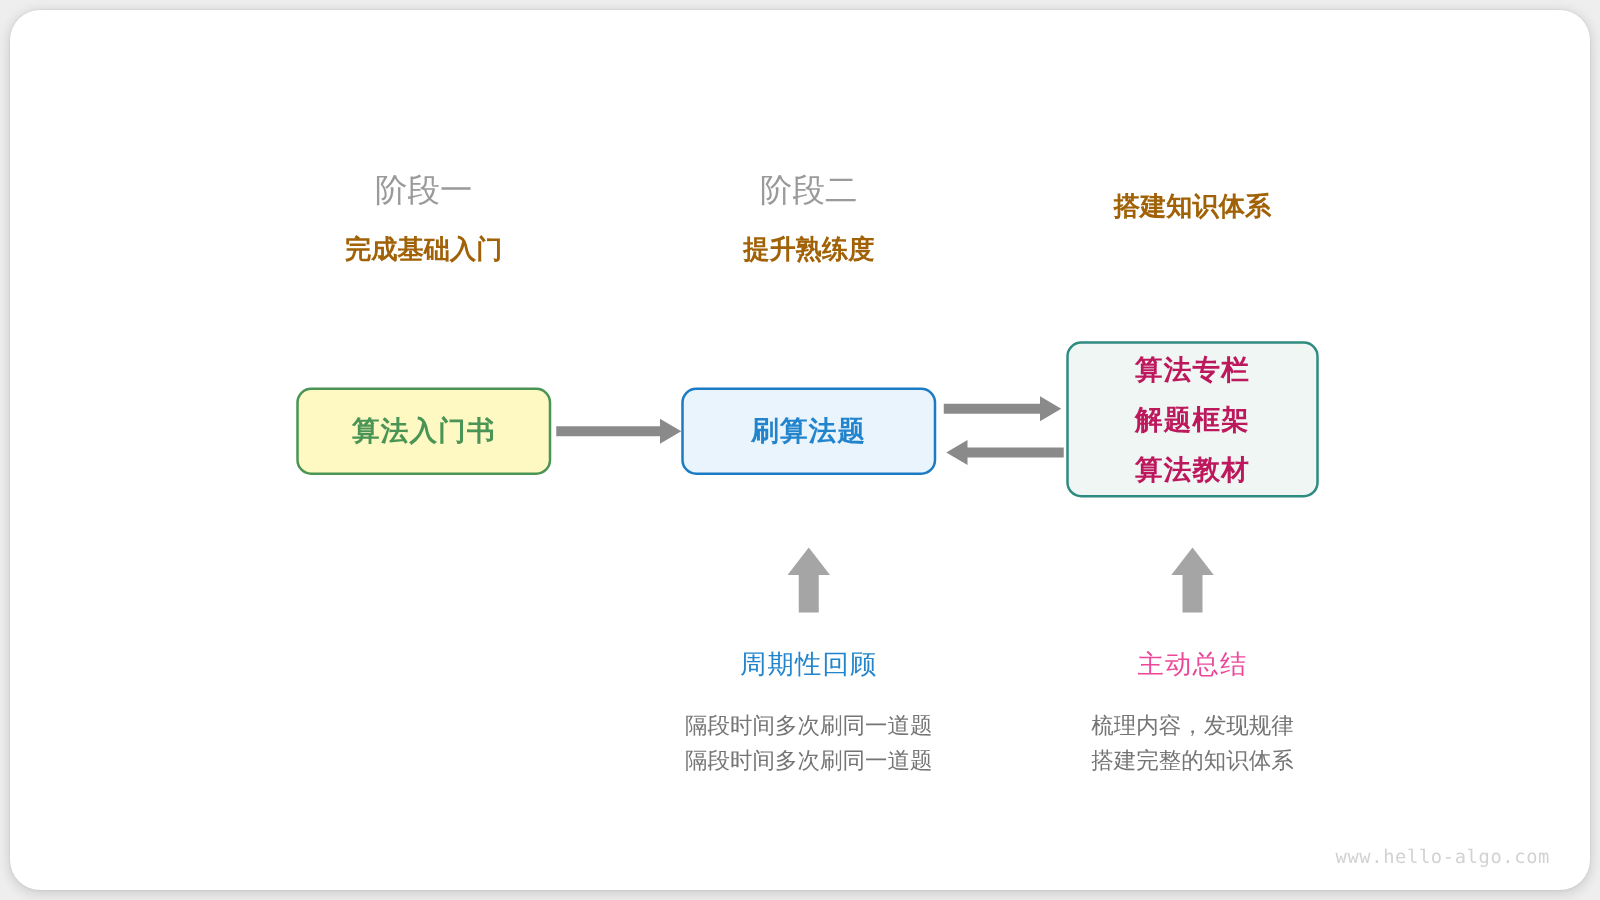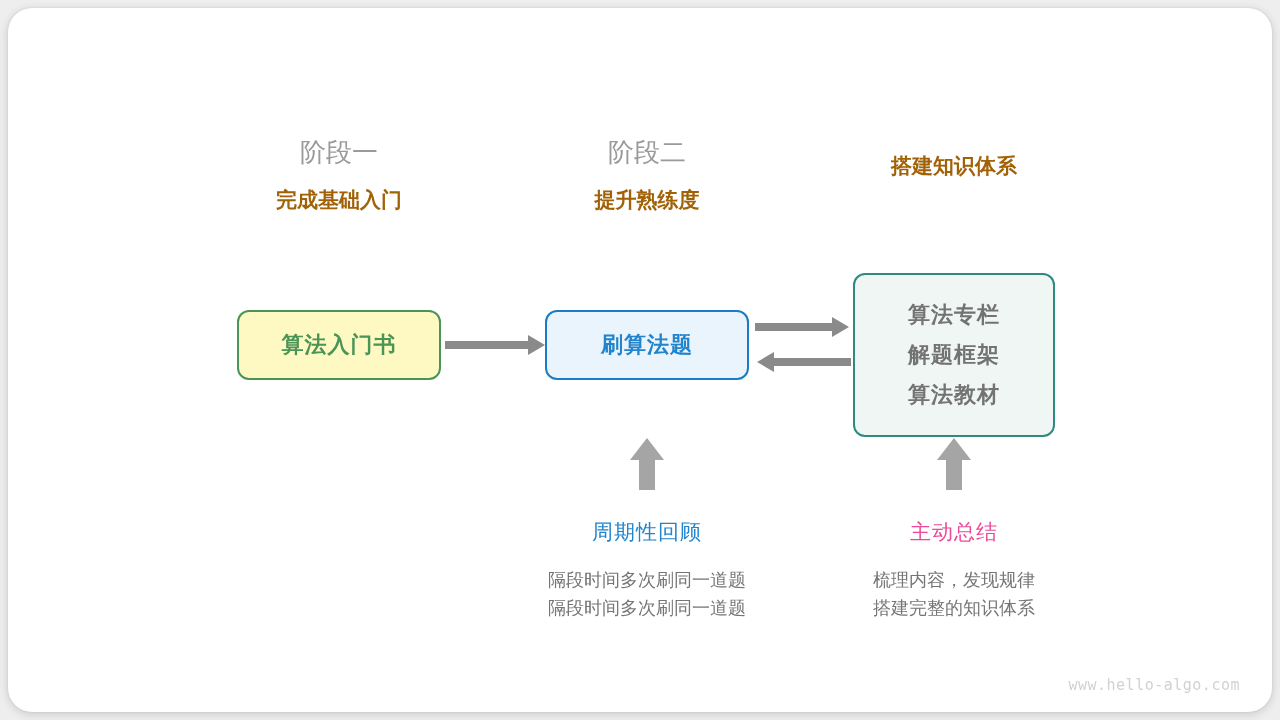--- a/index.html
+++ b/index.html
@@ -65,24 +65,24 @@
     font-size: 22px;
   }
   #node-practice {
     left: 537px; top: 302px; width: 204px; height: 70px;
     border: 2px solid #1b7bc4;
     background: #eaf4fc;
     color: #2284cc;
     font-size: 22px;
   }
   #node-resources {
-    left: 845px; top: 265px; width: 202px; height: 164px;
+    left: 845px; top: 265px; width: 202px; height: 125px;
     border: 2px solid #2e8b80;
     background: #eff6f4;
-    color: #737373;
+    color: #be185d;
     font-size: 22px;
   }
   #node-resources .line { line-height: 40px; }
 
   
   .h-arrow {
     position: absolute;
     height: 8px;
     background: #8a8a8a;
   }

